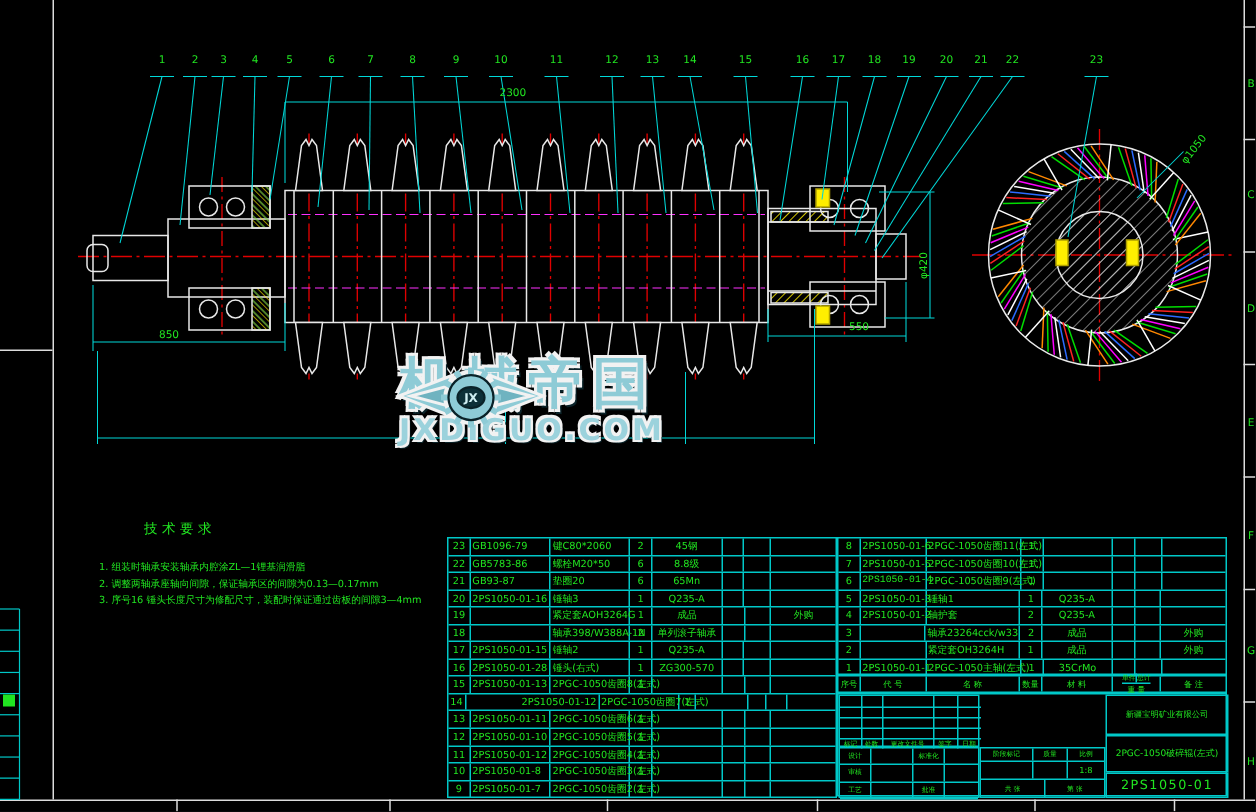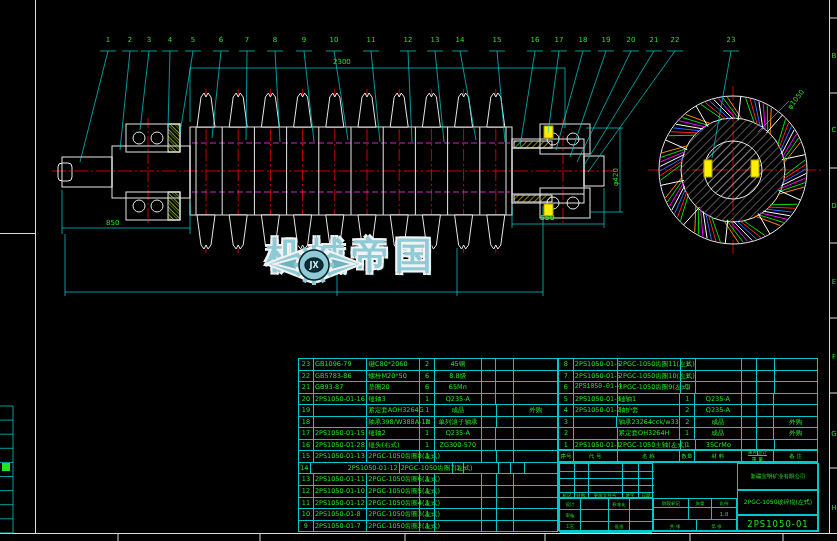--- a/index.html
+++ b/index.html
@@ -398,23 +398,32 @@
             <line x1="59" y1="18.87564434701786" x2="62" y2="13.679491924311229" stroke="#8ecbd6" stroke-width="4"></line>
             <line x1="64.12435565298213" y1="23.999999999999993" x2="69.32050807568876" y2="20.999999999999993" stroke="#8ecbd6" stroke-width="4"></line>
           </g>
         <circle cx="52" cy="31" r="15"></circle>
         <ellipse cx="52" cy="31" rx="9" ry="7" fill="#0d3038"></ellipse>
       </g>
       <text x="52" y="34" text-anchor="middle" font-size="8" font-weight="bold" fill="#cfeef2" font-family="DejaVu Sans, sans-serif">JX</text>
     </svg>
     <div class="wm-txt">
       <div class="wm-brand">机械帝国</div>
+      <div class="wm-dom">JXDIGUO.COM</div>
     </div>
   </div>
 
+  <div class="notes">
+    <div class="ttl">技术要求</div>
+    <div id="noteItems">
+        <div class="it">1. 组装时轴承安装轴承内腔涂ZL—1锂基润滑脂</div>
+        <div class="it">2. 调整两轴承座轴向间隙，保证轴承区的间隙为0.13—0.17mm</div>
+        <div class="it">3. 序号16 锤头长度尺寸为修配尺寸，装配时保证通过齿板的间隙3—4mm</div>
+      </div>
+  </div>
 
   <div id="balloons">
       <span class="balloon" style="left: 101px;">1</span>
       <span class="balloon" style="left: 123px;">2</span>
       <span class="balloon" style="left: 142px;">3</span>
       <span class="balloon" style="left: 163px;">4</span>
       <span class="balloon" style="left: 186px;">5</span>
       <span class="balloon" style="left: 214px;">6</span>
       <span class="balloon" style="left: 240px;">7</span>
       <span class="balloon" style="left: 268px;">8</span>
@@ -439,21 +448,21 @@
       <span class="zletter" style="top: 126px;">C</span>
       <span class="zletter" style="top: 202px;">D</span>
       <span class="zletter" style="top: 278px;">E</span>
       <span class="zletter" style="top: 353px;">F</span>
       <span class="zletter" style="top: 430px;">G</span>
       <span class="zletter" style="top: 504px;">H</span>
     </div>
 
   <div class="gtx" style="left:333px;top:58px;">2300</div>
   <div class="gtx" style="left:106px;top:219px;">850</div>
-  <div class="gtx" style="left:540px;top:214px;font-weight:bold;">550</div>
+  <div class="gtx" style="left:566px;top:214px;">550</div>
   <div class="gtx rot90" style="left:612px;top:186px;">φ420</div>
   <div class="gtx rot55" style="left:786px;top:106px;">φ1050</div>
 
   <div class="bom" id="bomLeft" style="left:298px;top:358px;width:260px;height:173.5px;">
       <div class="bom-row" style="height: 11.56px;">
         <div class="bom-cell c-center" style="width: 15px;">23</div>
         <div class="bom-cell" style="width: 54px;">GB1096-79</div>
         <div class="bom-cell" style="width: 53px;">键C80*2060</div>
         <div class="bom-cell c-center" style="width: 15px;">2</div>
         <div class="bom-cell c-center" style="width: 47px;">45钢</div>

